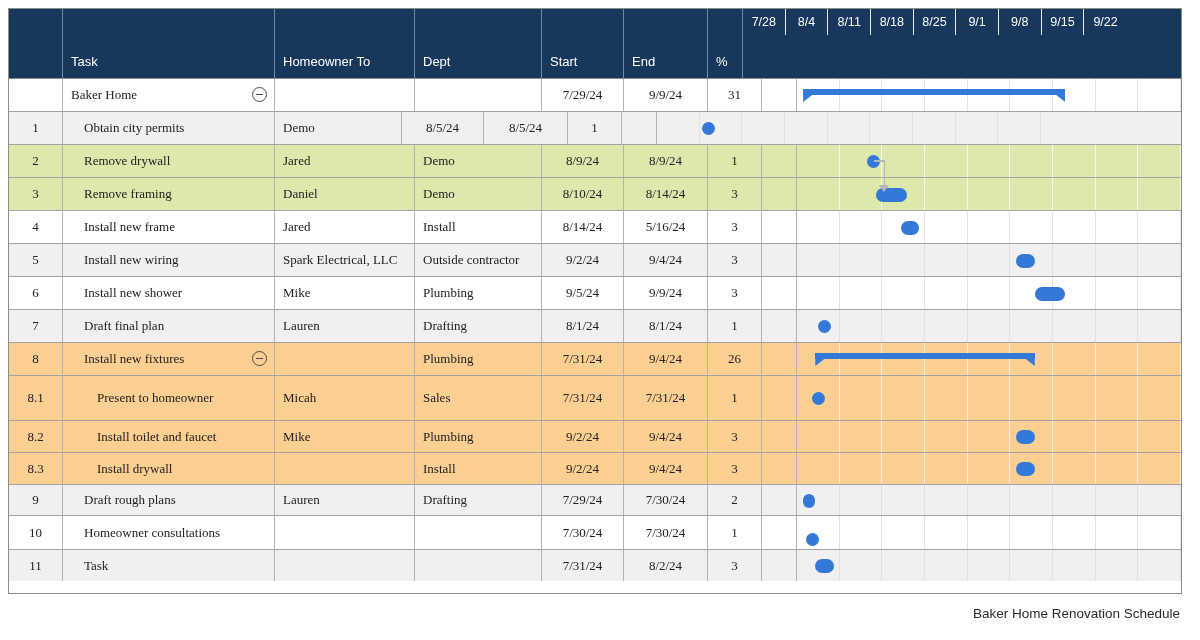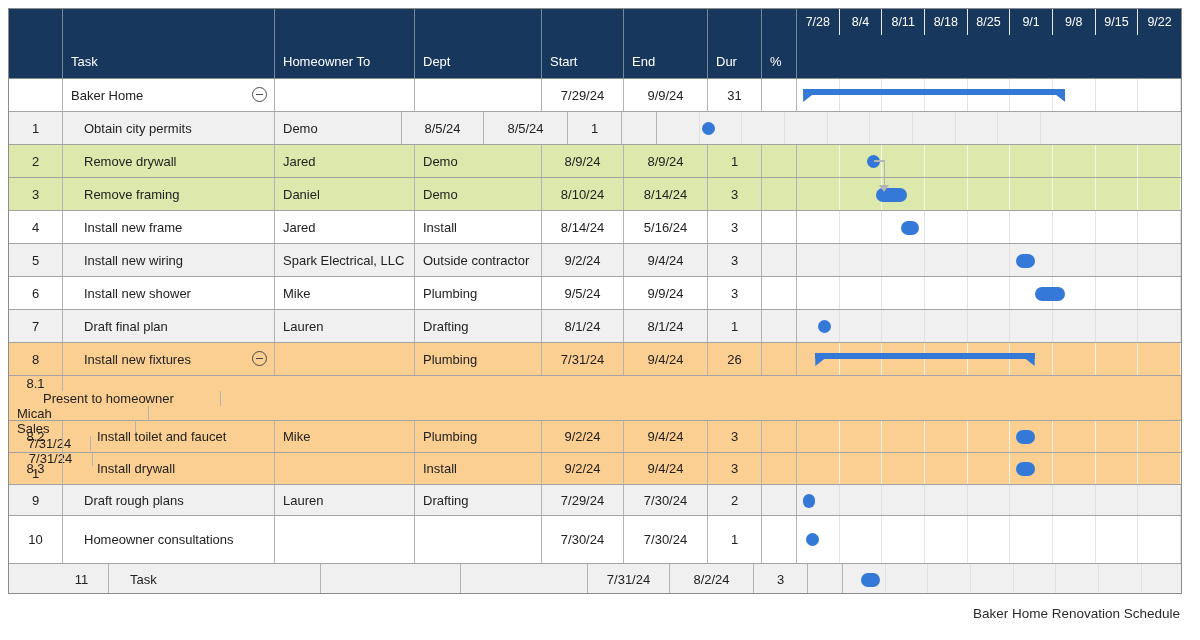--- a/index.html
+++ b/index.html
@@ -32,22 +32,22 @@
   .hc-pct{width:35px;}
   .hc-timeline{width:384px;flex:0 0 auto;display:flex;flex-direction:column;border-right:none;}
   .year-band{height:36px;display:flex;align-items:center;justify-content:center;
              font-size:13px;border-bottom:1px solid rgba(255,255,255,0.9);}
   .weeks-band{height:26px;display:flex;}
   .wcell{flex:0 0 auto;width:42.667px;display:flex;align-items:center;justify-content:center;
          font-size:12.5px;border-right:1px solid rgba(255,255,255,0.9);}
   .wcell:last-child{border-right:none;}
 
   
-  .row{display:flex;border-bottom:1px solid var(--rowline);}
-  .row:last-child{border-bottom:none;padding-left:46px;}
+  .row{display:flex;border-bottom:1px solid var(--rowline);font-family:Liberation Serif, serif;}
+  .row:last-child{border-bottom:none;}
   .cell{flex:0 0 auto;display:flex;align-items:center;font-size:13px;color:var(--ink);
         border-right:1px solid var(--colline);white-space:nowrap;overflow:hidden;}
   .c-num{width:54px;justify-content:center;}
   .c-task{width:212px;position:relative;padding-left:8px;}
   .c-task.ind-1{padding-left:21px;}
   .c-task.ind-2{padding-left:34px;}
   .c-assigned{width:140px;padding-left:8px;}
   .c-dept{width:127px;padding-left:8px;}
   .c-start{width:82px;justify-content:center;}
   .c-end{width:84px;justify-content:center;}
@@ -99,21 +99,20 @@
 
   <div class="gantt">
 
     <div class="hdr">
       <div class="hcell hc-num"></div>
       <div class="hcell hc-task">Task</div>
       <div class="hcell hc-assigned">Homeowner To</div>
       <div class="hcell hc-dept">Dept</div>
       <div class="hcell hc-start">Start</div>
       <div class="hcell hc-end">End</div>
-      <div class="hcell hc-dur">Dur</div>
       <div class="hcell hc-pct">%</div>
       <div class="hc-timeline">
         <div class="weeks-band">
             <div class="wcell">7/28</div>
             <div class="wcell">8/4</div>
             <div class="wcell">8/11</div>
             <div class="wcell">8/18</div>
             <div class="wcell">8/25</div>
             <div class="wcell">9/1</div>
             <div class="wcell">9/8</div>
@@ -261,21 +260,21 @@
           <div class="cell c-dur">26</div>
           <div class="cell c-pct"></div>
           <div class="cell c-timeline">
             <div class="bar-summary" style="left: 18.2857px; width: 219.429px; top: 10px;">
               <div class="bs-mid"></div>
               <div class="bs-l"></div>
               <div class="bs-r"></div>
             </div>
           </div>
         </div>
-        <div class="row bg-orange" style="height: 45px; flex-direction: column;">
+        <div class="row bg-orange" style="height: 45px;">
           <div class="cell c-num">8.1</div>
           <div class="cell c-task ind-2">
             <span>Present to homeowner</span>
           </div>
           <div class="cell c-assigned">Micah</div>
           <div class="cell c-dept">Sales</div>
           <div class="cell c-start">7/31/24</div>
           <div class="cell c-end">7/31/24</div>
           <div class="cell c-dur">1</div>
           <div class="cell c-pct"></div>
@@ -321,21 +320,21 @@
           <div class="cell c-assigned">Lauren</div>
           <div class="cell c-dept">Drafting</div>
           <div class="cell c-start">7/29/24</div>
           <div class="cell c-end">7/30/24</div>
           <div class="cell c-dur">2</div>
           <div class="cell c-pct"></div>
           <div class="cell c-timeline">
             <div class="bar-pill" style="left: 6.09524px; width: 12.1905px; top: 8.5px;"></div>
           </div>
         </div>
-        <div class="row bg-white" style="height: 48px;">
+        <div class="row bg-white" style="height: 34px;">
           <div class="cell c-num">10</div>
           <div class="cell c-task ind-1">
             <span>Homeowner consultations</span>
           </div>
           <div class="cell c-assigned"></div>
           <div class="cell c-dept"></div>
           <div class="cell c-start">7/30/24</div>
           <div class="cell c-end">7/30/24</div>
           <div class="cell c-dur">1</div>
           <div class="cell c-pct"></div>

